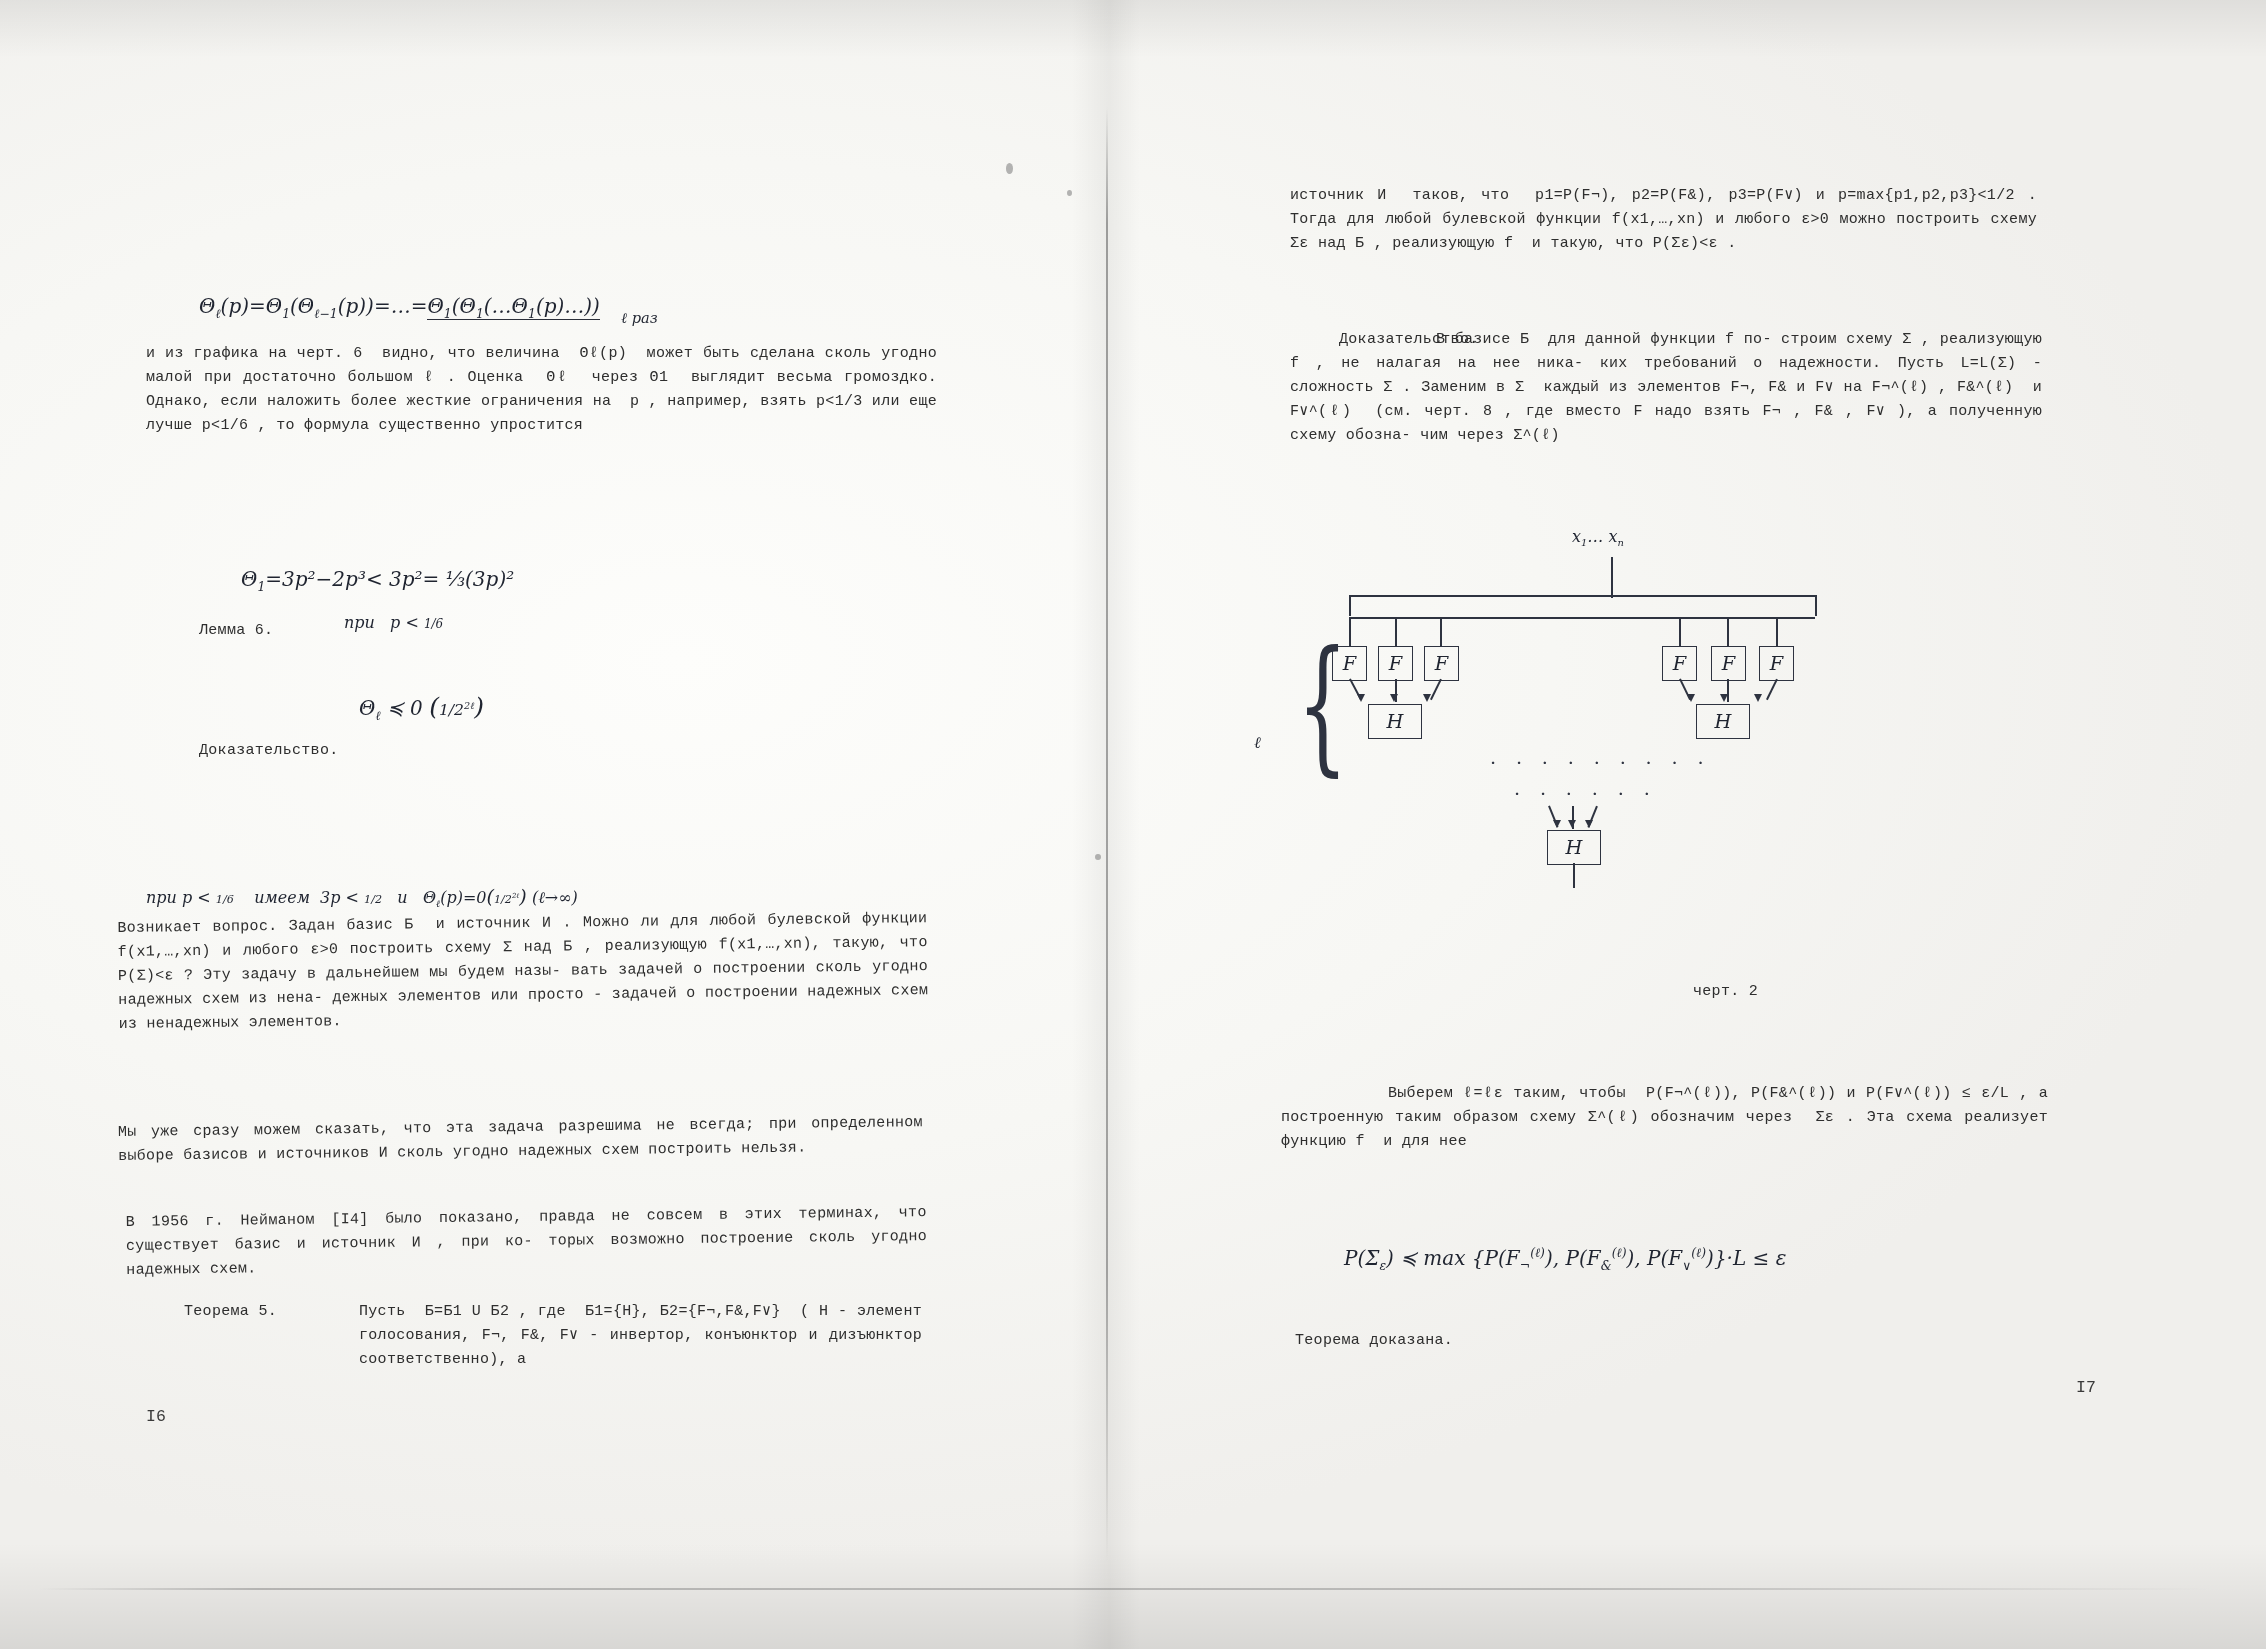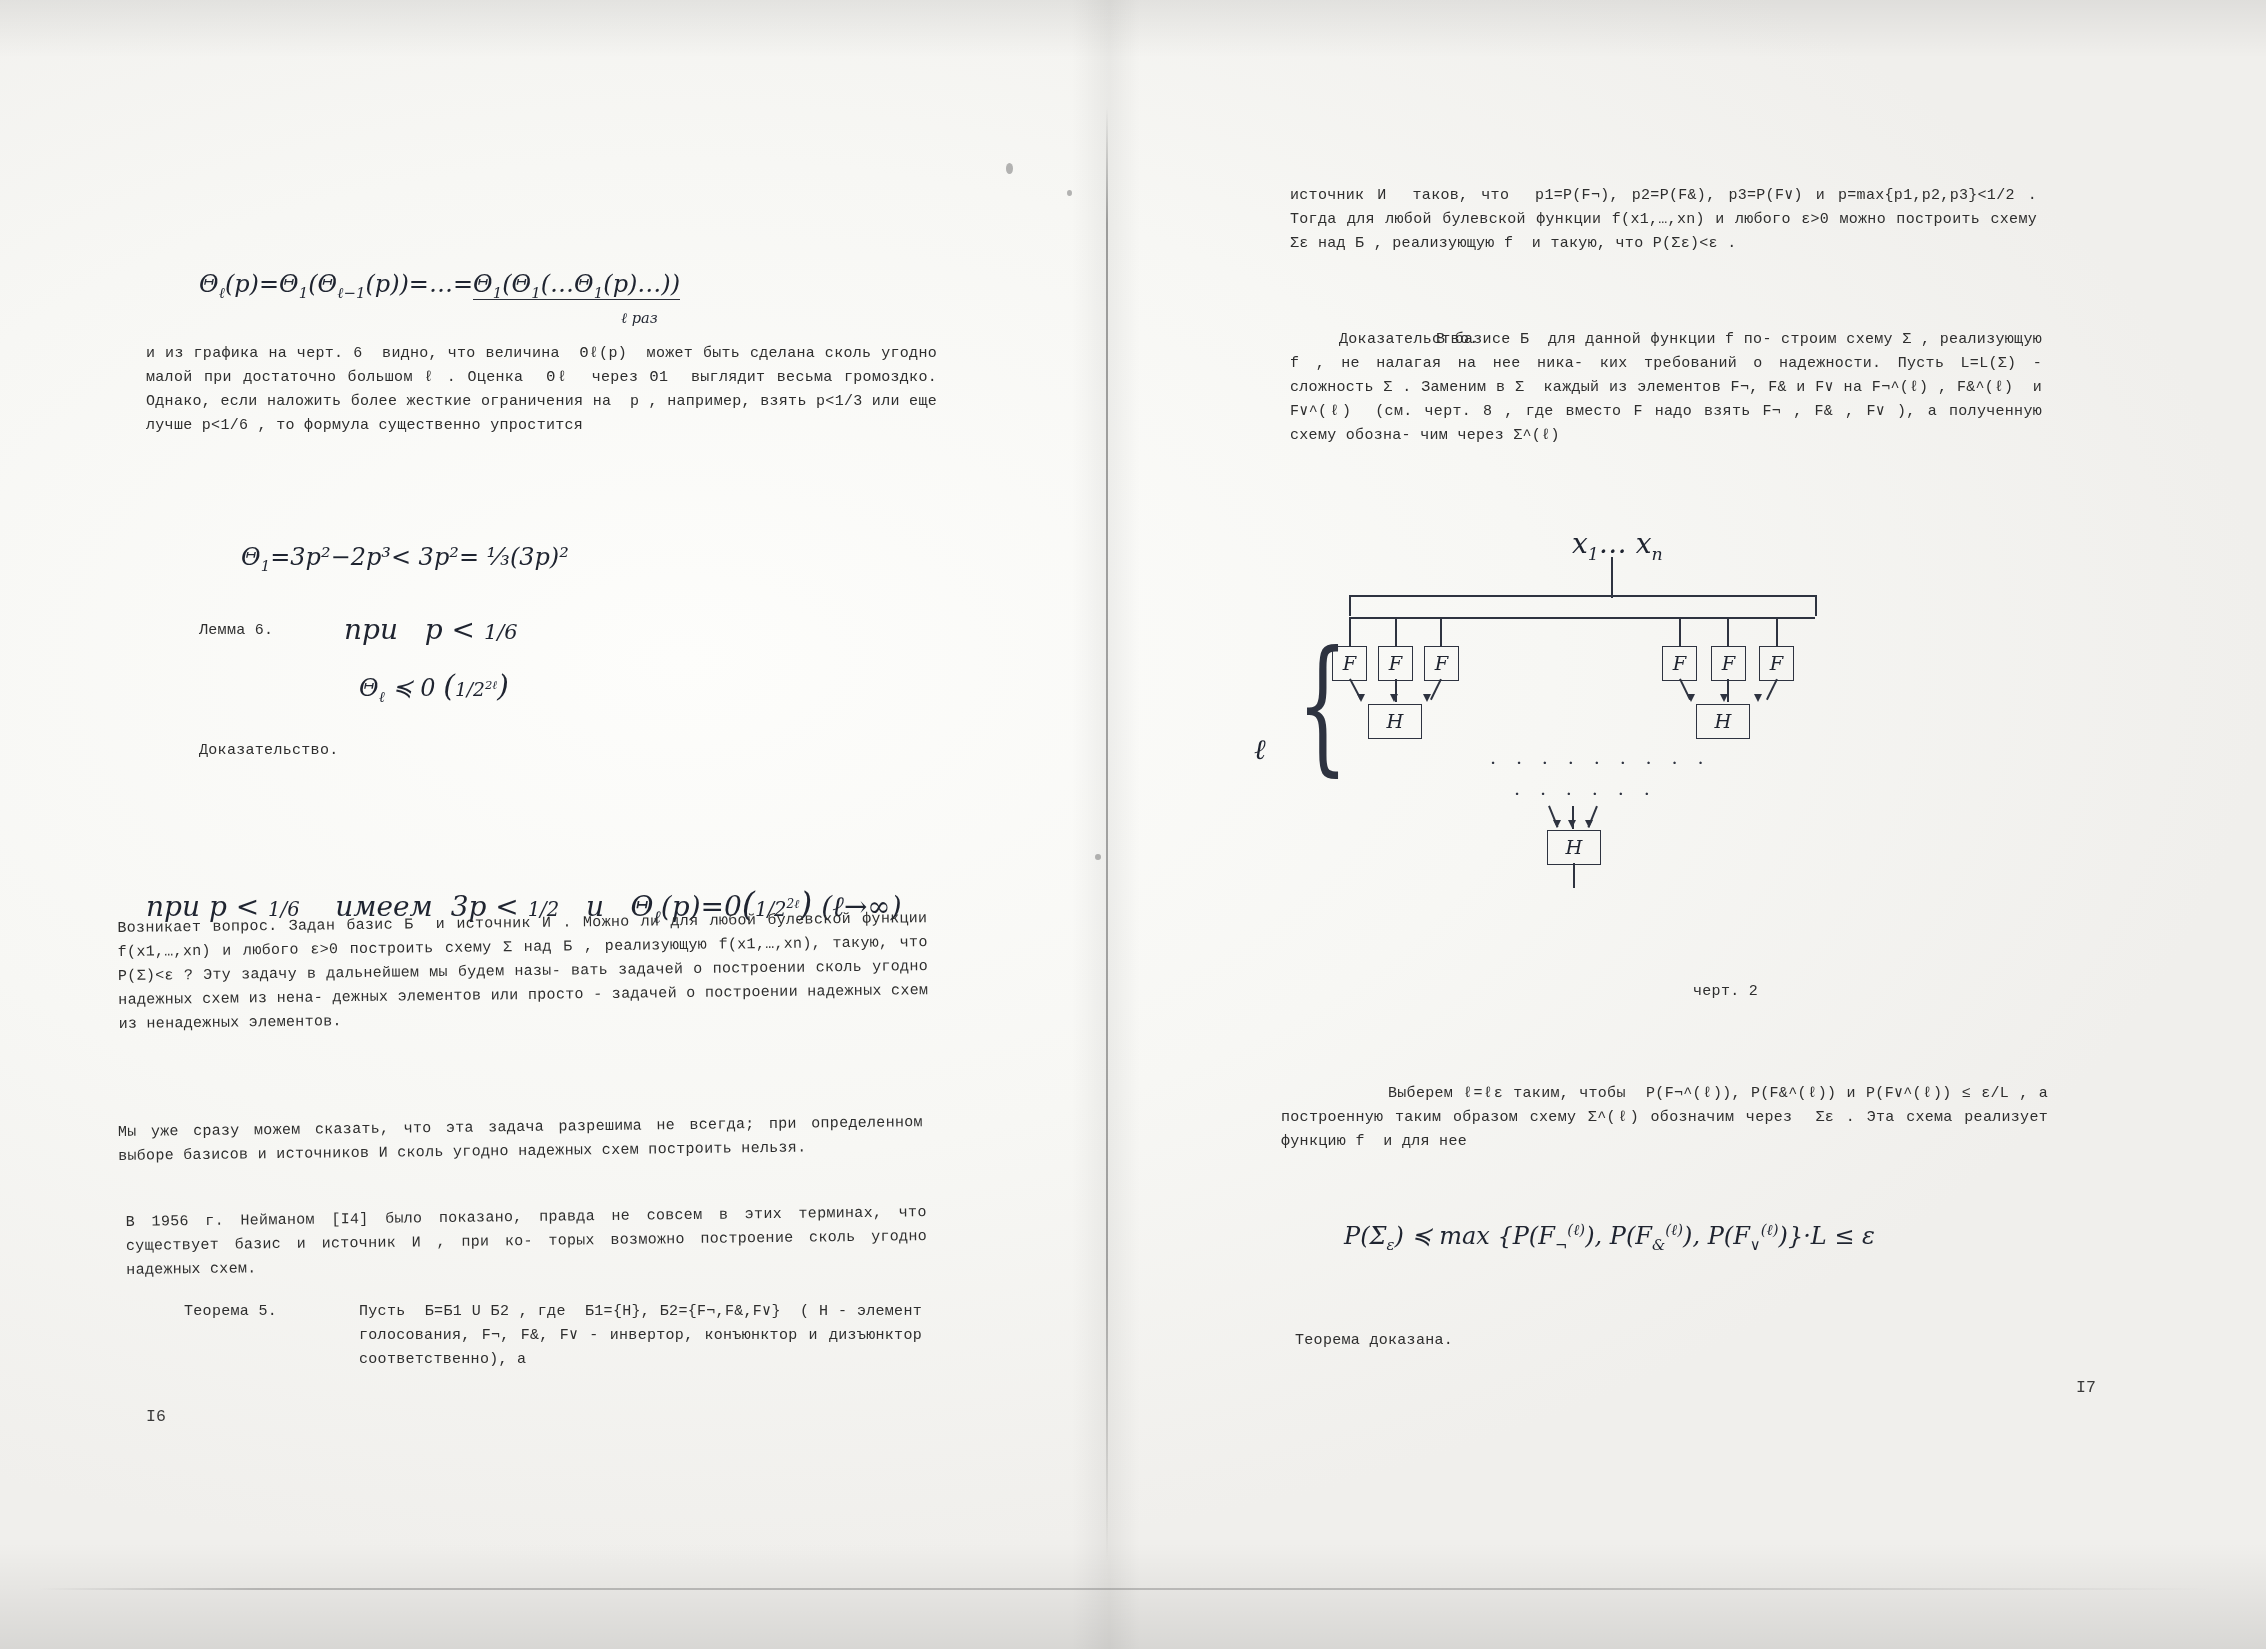--- a/index.html
+++ b/index.html
@@ -77,22 +77,22 @@
   }
 
   
   .hw {
     position: absolute;
     font-family: "DejaVu Serif", serif;
     color: #1f2430;
     font-style: italic;
     white-space: nowrap;
   }
-  .hw-lg { font-size: 24px; }
-  .hw-md { font-size: 28px; }
+  .hw-lg { font-size: 20px; margin-top: 24px; }
+  .hw-md { font-size: 16px; }
   .hw-xs { font-size: 14.6px; }
   sub, sup { font-size: 0.62em; font-style: italic; }
 
   .pagenum {
     position: absolute;
     font-family: "Liberation Mono", monospace;
     font-size: 16.5px;
     color: #3a3a3a;
   }
 

